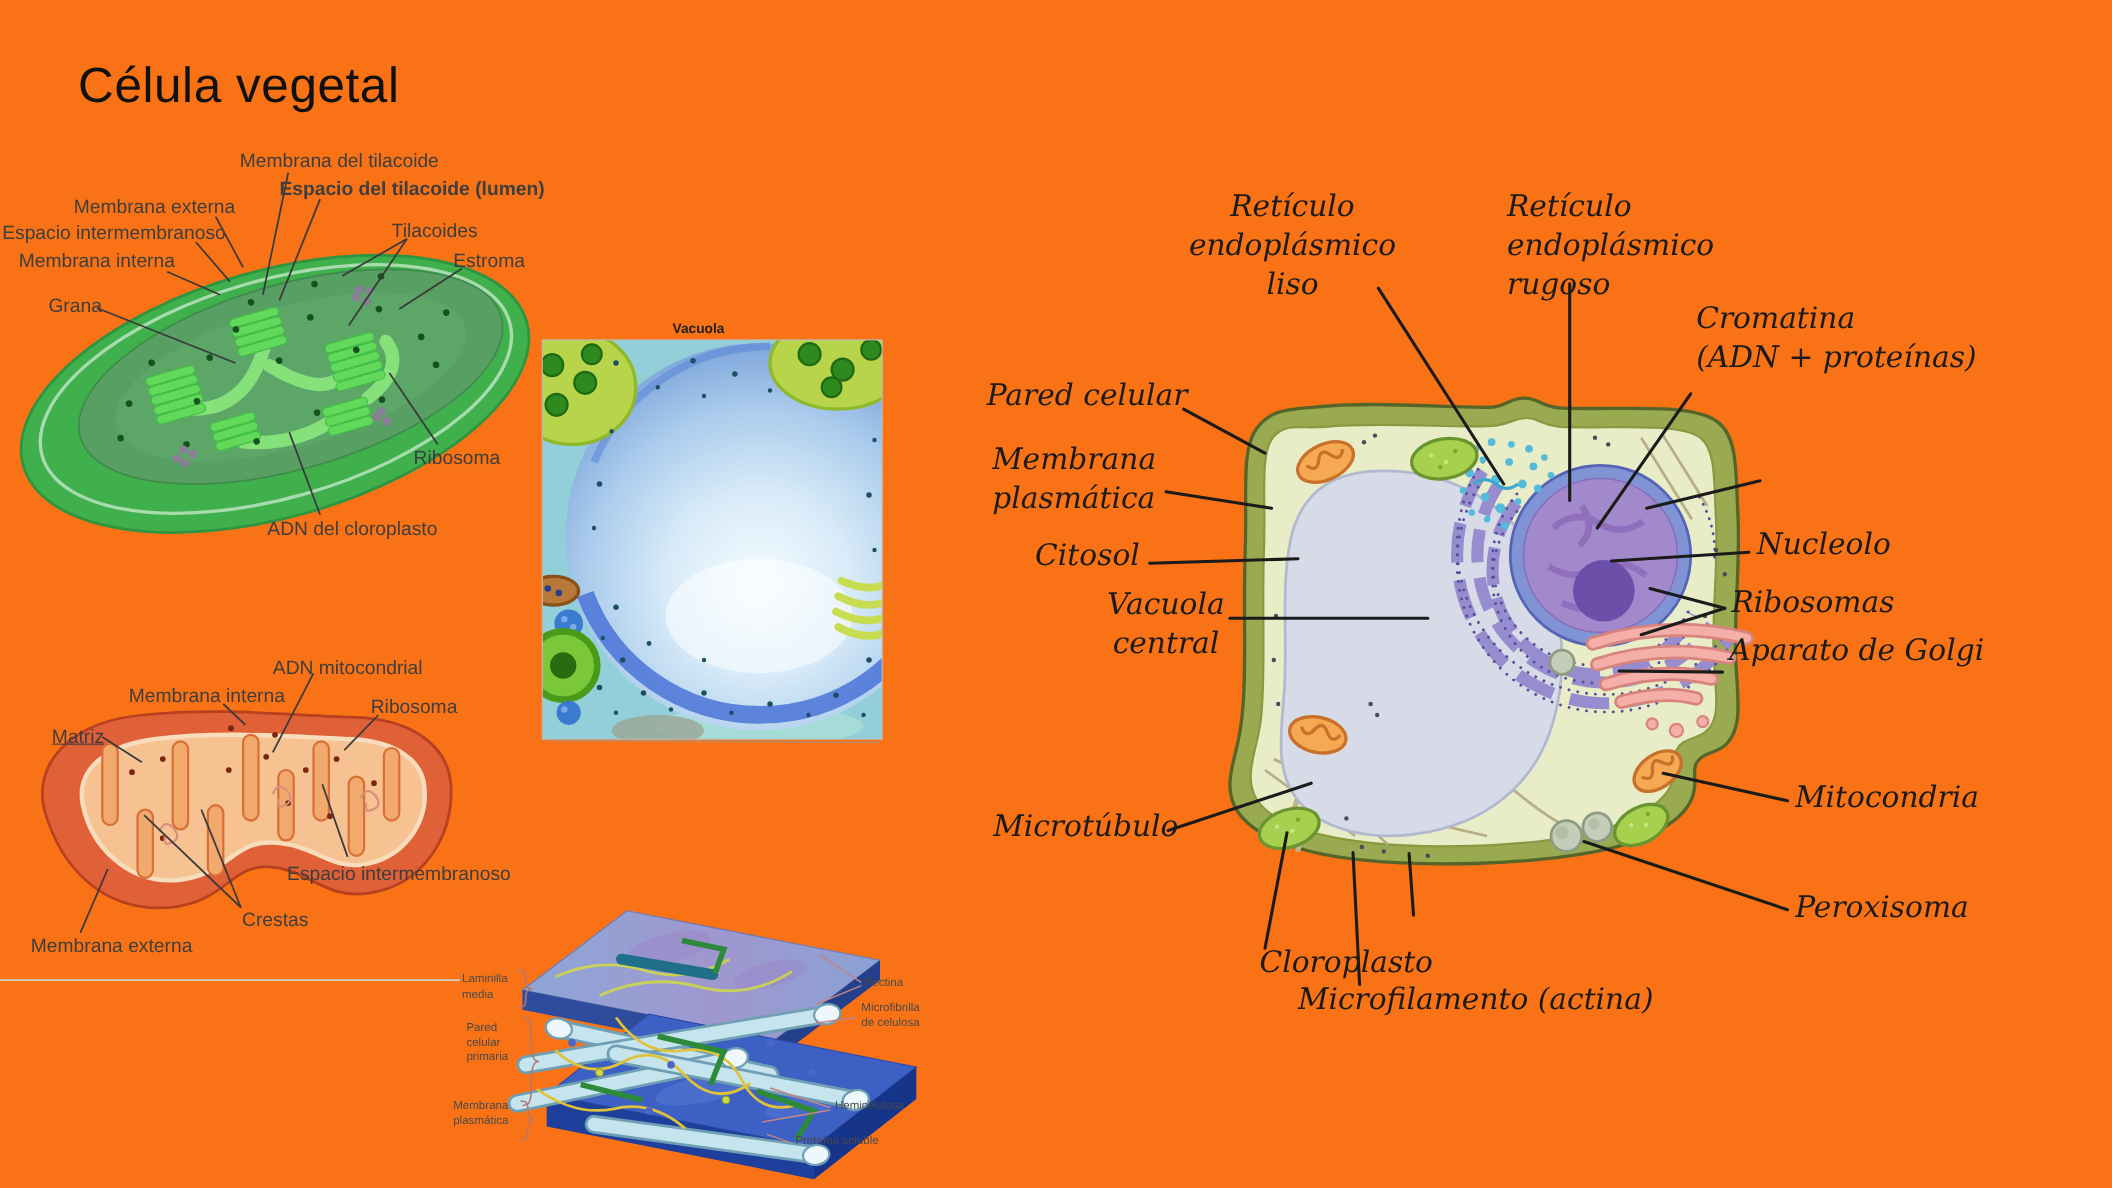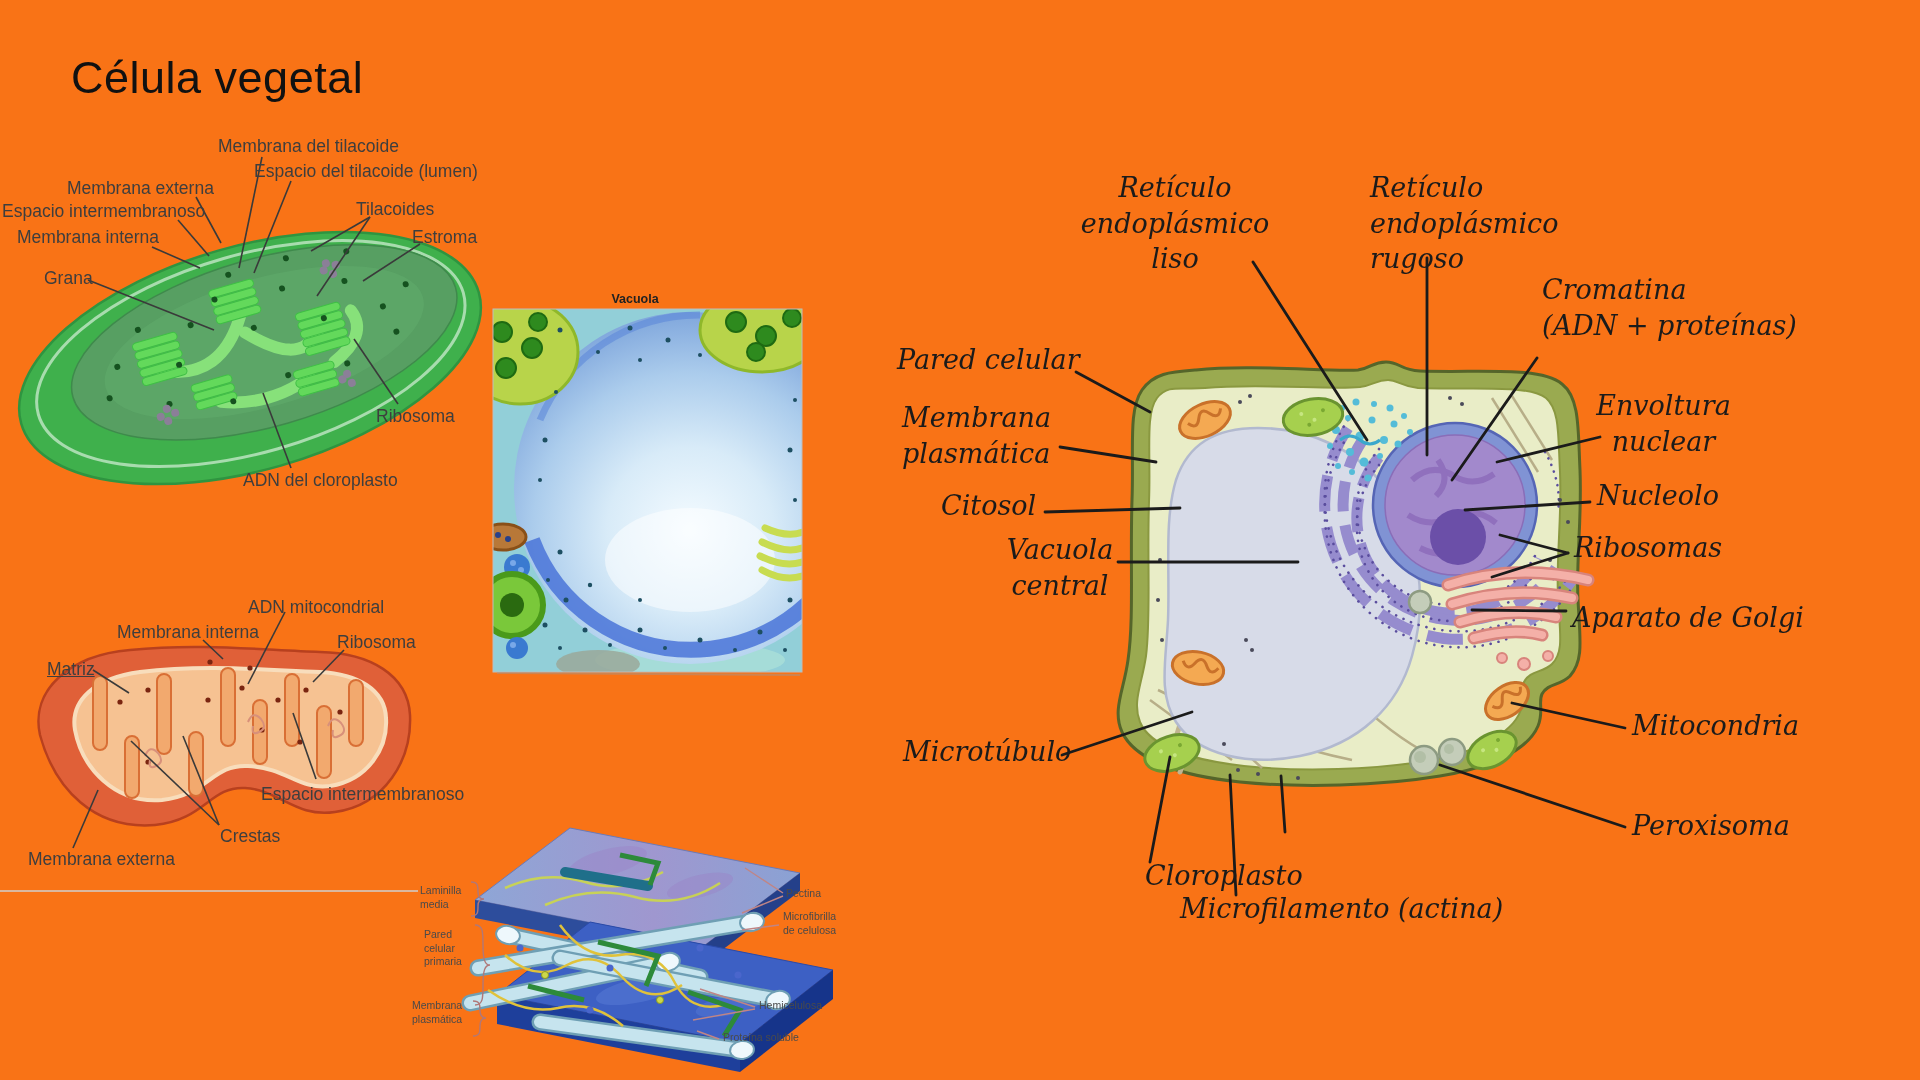--- a/index.html
+++ b/index.html
@@ -524,21 +524,21 @@
     <line x1="1062" y1="755" x2="1192" y2="712"></line>
     <line x1="1150" y1="862" x2="1170" y2="757"></line>
     <line x1="1236" y1="895" x2="1230" y2="775"></line>
     <line x1="1285" y1="832" x2="1281" y2="776"></line>
   </g>
 </svg>
 
 <div class="lab title" style="left:71px;top:52px;">Célula vegetal</div>
 
 <div class="lab t17" style="left:218px;top:136px;">Membrana del tilacoide</div>
-<div class="lab t17" style="left:254px;top:161px;">Espacio del tilacoide (lumen)</div>
+<div class="lab t17" style="left:254px;top:161px;font-weight:bold;">Espacio del tilacoide (lumen)</div>
 <div class="lab t17" style="left:67px;top:178px;">Membrana externa</div>
 <div class="lab t17" style="left:2px;top:201px;">Espacio intermembranoso</div>
 <div class="lab t17" style="left:17px;top:227px;">Membrana interna</div>
 <div class="lab t17" style="left:356px;top:199px;">Tilacoides</div>
 <div class="lab t17" style="left:412px;top:227px;">Estroma</div>
 <div class="lab t17" style="left:44px;top:268px;">Grana</div>
 <div class="lab t17" style="left:376px;top:406px;">Ribosoma</div>
 <div class="lab t17" style="left:243px;top:470px;">ADN del cloroplasto</div>
 
 <div class="lab t17" style="left:248px;top:597px;">ADN mitocondrial</div>
@@ -563,25 +563,23 @@
 de celulosa</div>
 <div class="lab sm" style="left:759px;top:999px;">Hemicelulosa</div>
 <div class="lab sm" style="left:723px;top:1031px;">Proteína soluble</div>
 
 <div class="lab hand ctr" style="left:1035px;top:170px;width:280px;">Retículo endoplásmico
 liso</div>
 <div class="lab hand" style="left:1370px;top:170px;width:300px;">Retículo endoplásmico
 rugoso</div>
 <div class="lab hand" style="left:1542px;top:272px;width:260px;">Cromatina
 (ADN + proteínas)</div>
-<div class="lab hand ctr" style="left:1596px;top:388px;width:135px;">Envoltura
-nuclear</div>
 <div class="lab hand" style="left:1597px;top:478px;">Nucleolo</div>
 <div class="lab hand" style="left:1574px;top:530px;">Ribosomas</div>
-<div class="lab hand" style="left:1572px;top:600px;text-align:right;">Aparato de Golgi</div>
+<div class="lab hand" style="left:1572px;top:574px;text-align:right;">Aparato de Golgi</div>
 <div class="lab hand" style="left:1632px;top:708px;">Mitocondria</div>
 <div class="lab hand" style="left:1632px;top:808px;">Peroxisoma</div>
 <div class="lab hand" style="left:897px;top:342px;">Pared celular</div>
 <div class="lab hand" style="left:902px;top:400px;width:175px;">Membrana
 plasmática</div>
 <div class="lab hand" style="left:941px;top:488px;">Citosol</div>
 <div class="lab hand ctr" style="left:1000px;top:532px;width:120px;">Vacuola
 central</div>
 <div class="lab hand" style="left:903px;top:734px;text-align:center;">Microtúbulo</div>
 <div class="lab hand" style="left:1125px;top:858px;margin-left:20px;">Cloroplasto</div>

